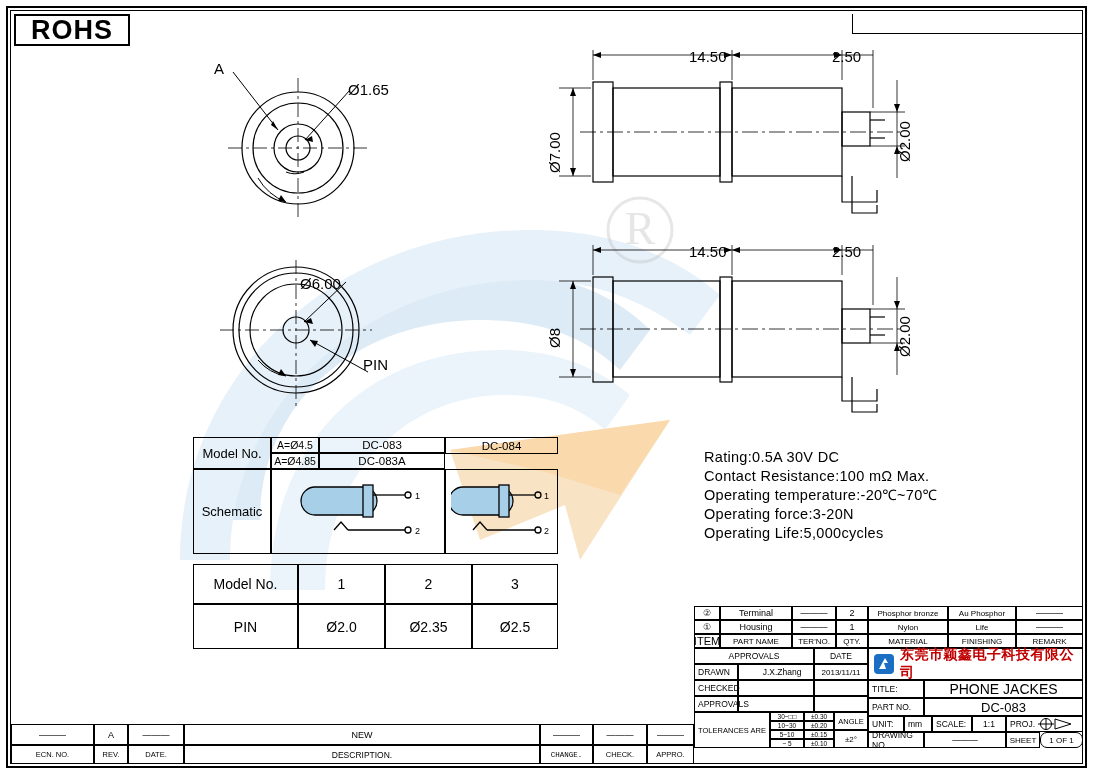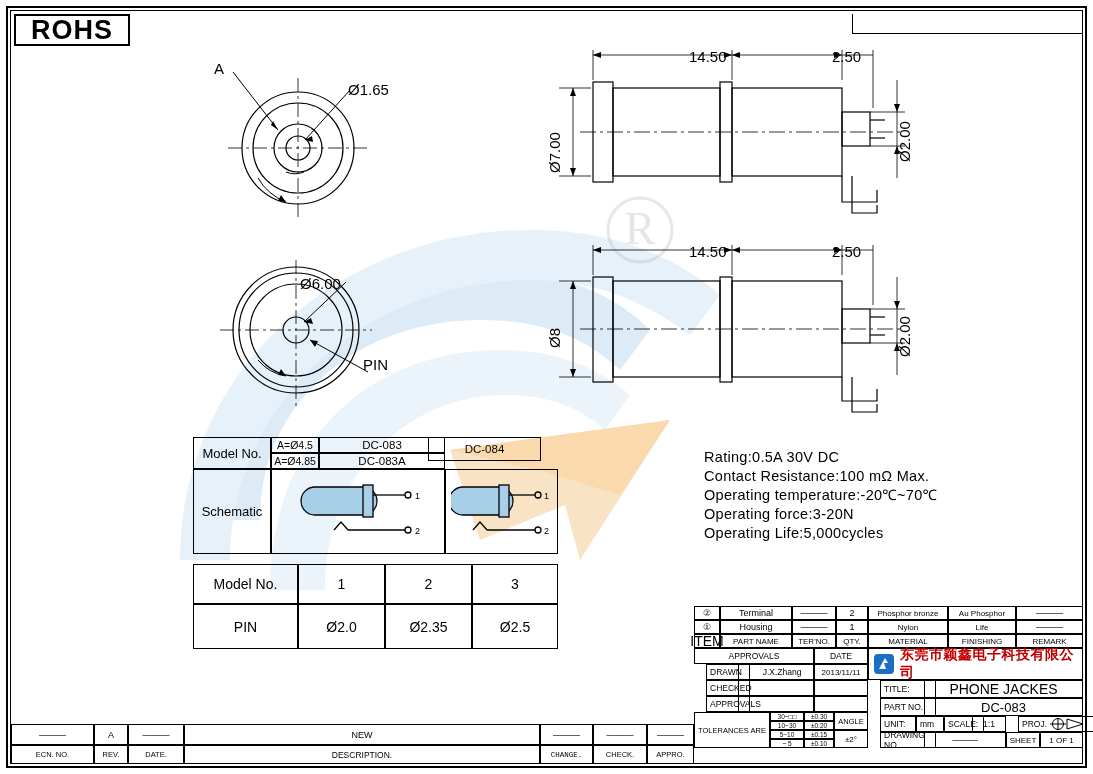--- a/index.html
+++ b/index.html
@@ -23,21 +23,21 @@
   
   #specs{left:704px;top:448px;font-size:14.5px;line-height:19px;letter-spacing:.3px;}
   
   #schem{left:193px;top:437px;width:365px;height:117px;}
   #schem .cell{position:absolute;box-sizing:border-box;border:1px solid #000;}
   
   #pintab{left:193px;top:564px;width:365px;height:85px;}
   
   #tb{left:694px;top:606px;width:389px;height:158px;}
   .tcell{position:absolute;box-sizing:border-box;border:1px solid #000;display:flex;align-items:center;justify-content:center;font-size:9px;}
-  .tcell.l{justify-content:flex-start;padding-left:3px;margin-left:12px;}
+  .tcell.l{justify-content:flex-start;padding-left:3px;}
   
   #bl{left:11px;top:724px;width:683px;height:40px;}
   .bcell{position:absolute;box-sizing:border-box;border:1px solid #000;display:flex;align-items:center;justify-content:center;font-size:9px;}
   .company{font-size:14px;font-weight:bold;color:#c00000;letter-spacing:.5px;}
 </style>
 </head>
 <body>
 
 <div id="sheet">
 
@@ -205,21 +205,21 @@
   <div class="abs dim" style="left:832px;top:243px;">2.50</div>
   <div class="abs dimv" style="left:546px;top:348px;">Ø8</div>
   <div class="abs dimv" style="left:896px;top:357px;">Ø2.00</div>
 
   <div class="abs" id="schem">
     <div class="cell ctr" style="left:0;top:0;width:78px;height:32px;font-size:13px;">Model No.</div>
     <div class="cell ctr" style="left:78px;top:0;width:48px;height:16px;font-size:10.5px;">A=Ø4.5</div>
     <div class="cell ctr" style="left:126px;top:0;width:126px;height:16px;font-size:11.5px;">DC-083</div>
     <div class="cell ctr" style="left:78px;top:16px;width:48px;height:16px;font-size:10.5px;">A=Ø4.85</div>
     <div class="cell ctr" style="left:126px;top:16px;width:126px;height:16px;font-size:11.5px;">DC-083A</div>
-    <div class="cell ctr" style="left:235px;top:0;width:113px;height:24px;font-size:11.5px;">DC-084</div>
+    <div class="cell ctr" style="left:252px;top:0;width:113px;height:17px;font-size:11.5px;">DC-084</div>
 
     <div class="cell ctr" style="left:0;top:32px;width:78px;height:85px;font-size:13px;">Schematic</div>
     <div class="cell" style="left:78px;top:32px;width:174px;height:85px;"></div>
     <div class="cell" style="left:252px;top:32px;width:113px;height:85px;"></div>
 
     <svg class="abs" style="left:86px;top:38px;" width="160" height="74" viewBox="0 0 160 74">
       <g fill="none" stroke="#000" stroke-width="1.3">
         <path d="M36 12 h48 a14 14 0 0 1 0 28 h-48 a14 14 0 0 1 0 -28 z" fill="#a8cfe8"></path>
         <rect x="84" y="10" width="10" height="32" fill="#a8cfe8"></rect>
         <line x1="94" y1="20" x2="126" y2="20"></line>
@@ -277,21 +277,21 @@
     <div class="tcell" style="left:322px;top:0;width:67px;height:14px;">———</div>
 
     <div class="tcell" style="left:0;top:14px;width:26px;height:14px;">①</div>
     <div class="tcell" style="left:26px;top:14px;width:72px;height:14px;">Housing</div>
     <div class="tcell" style="left:98px;top:14px;width:44px;height:14px;">———</div>
     <div class="tcell" style="left:142px;top:14px;width:32px;height:14px;">1</div>
     <div class="tcell" style="left:174px;top:14px;width:80px;height:14px;font-size:8px;">Nylon</div>
     <div class="tcell" style="left:254px;top:14px;width:68px;height:14px;font-size:8px;">Life</div>
     <div class="tcell" style="left:322px;top:14px;width:67px;height:14px;">———</div>
 
-    <div class="tcell" style="left:0;top:28px;width:26px;height:14px;font-size:14px;">ITEM</div>
+    <div class="tcell" style="left:0;top:28px;width:26px;height:14px;font-size:11px;">ITEM</div>
     <div class="tcell" style="left:26px;top:28px;width:72px;height:14px;font-size:8px;">PART NAME</div>
     <div class="tcell" style="left:98px;top:28px;width:44px;height:14px;font-size:8px;">TER'NO.</div>
     <div class="tcell" style="left:142px;top:28px;width:32px;height:14px;font-size:8px;">QTY.</div>
     <div class="tcell" style="left:174px;top:28px;width:80px;height:14px;font-size:8px;">MATERIAL</div>
     <div class="tcell" style="left:254px;top:28px;width:68px;height:14px;font-size:8px;">FINISHING</div>
     <div class="tcell" style="left:322px;top:28px;width:67px;height:14px;font-size:8px;">REMARK</div>
 
     <div class="tcell" style="left:0;top:42px;width:120px;height:16px;font-size:8.5px;">APPROVALS</div>
     <div class="tcell" style="left:120px;top:42px;width:54px;height:16px;font-size:8.5px;">DATE</div>
 
@@ -344,21 +344,21 @@
         <line x1="1" y1="7" x2="17" y2="7" stroke="#000" stroke-width="1"></line>
         <line x1="9" y1="1" x2="9" y2="13" stroke="#000" stroke-width="1"></line>
         <path d="M18 2 L34 7 L18 12" fill="none" stroke="#000" stroke-width="1"></path>
         <line x1="18" y1="2" x2="18" y2="12" stroke="#000" stroke-width="1"></line>
       </svg>
     </div>
 
     <div class="tcell l" style="left:174px;top:126px;width:56px;height:16px;font-size:8.5px;">DRAWING NO.</div>
     <div class="tcell" style="left:230px;top:126px;width:82px;height:16px;font-size:8.5px;">———</div>
     <div class="tcell" style="left:312px;top:126px;width:34px;height:16px;font-size:8px;">SHEET</div>
-    <div class="tcell" style="left:346px;top:126px;width:43px;height:16px;font-size:8px;">1 OF 1</div>
+    <div class="tcell" style="left:346px;top:126px;width:43px;height:16px;font-size:8px;border-radius:7px;">1 OF 1</div>
   </div>
 
   <div class="abs" id="bl">
     <div class="bcell" style="left:0;top:0;width:83px;height:21px;">———</div>
     <div class="bcell" style="left:83px;top:0;width:34px;height:21px;">A</div>
     <div class="bcell" style="left:117px;top:0;width:56px;height:21px;">———</div>
     <div class="bcell" style="left:173px;top:0;width:356px;height:21px;">NEW</div>
     <div class="bcell" style="left:529px;top:0;width:53px;height:21px;">———</div>
     <div class="bcell" style="left:582px;top:0;width:54px;height:21px;">———</div>
     <div class="bcell" style="left:636px;top:0;width:47px;height:21px;">———</div>

